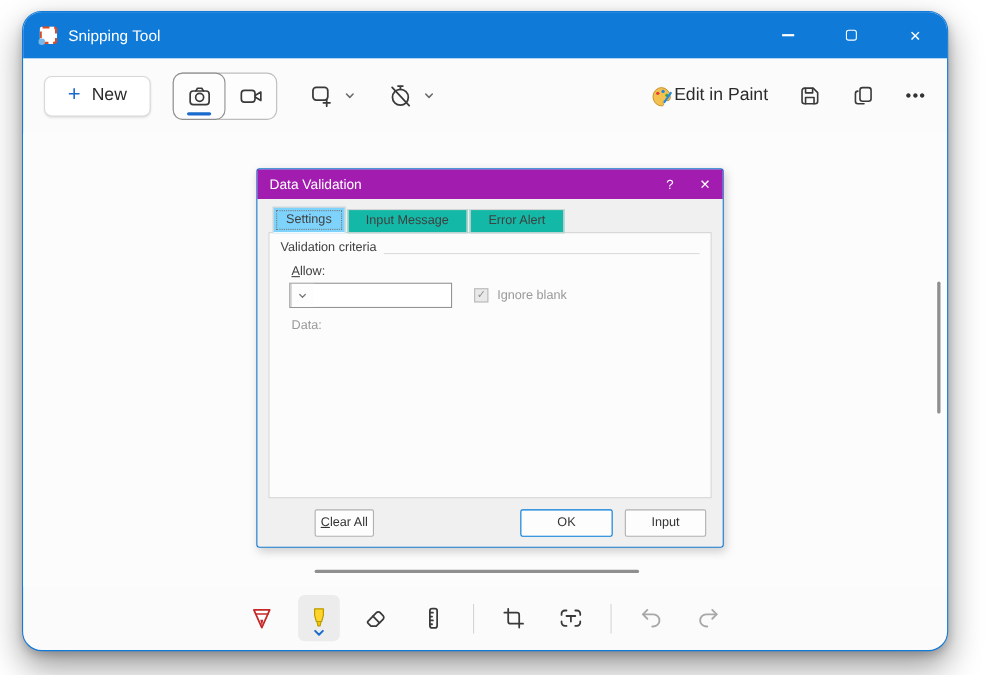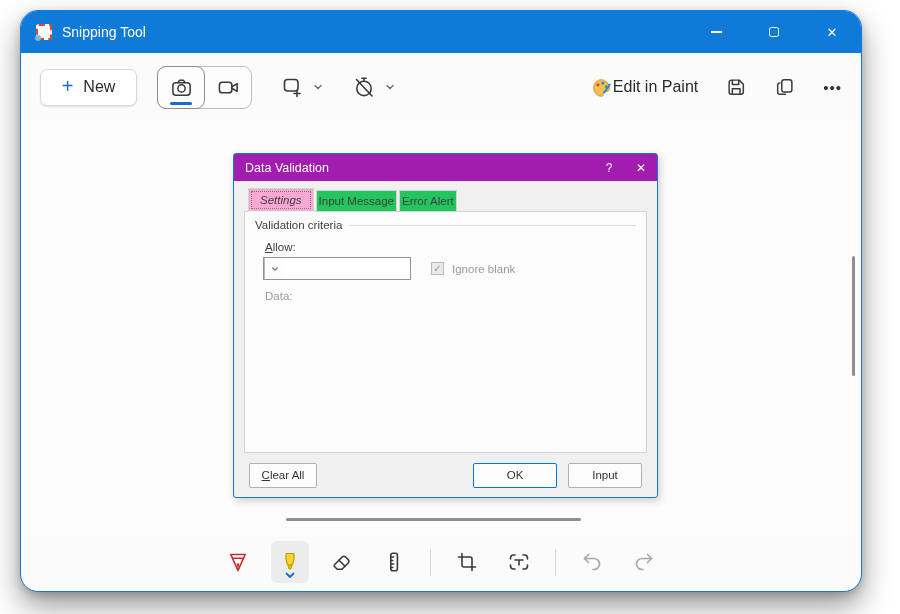--- a/index.html
+++ b/index.html
@@ -48,44 +48,44 @@
   
   .dlg { position:absolute; left:212px; top:32px; width:425px; height:345px;
     background:#f0f0f0; border:1.6px solid #1579d0; border-radius:3px;
     display:flex; flex-direction:column; font-size:11.5px; color:#404040;
     box-shadow:2px 3px 9px rgba(0,0,0,.18); }
   .dlg-titlebar { height:27px; flex:0 0 auto; background:#a21caf; color:#fff; display:flex; align-items:center;
     padding-left:11px; font-size:12.5px; border-radius:1px 1px 0 0; }
   .dlg-cap { margin-left:auto; display:flex; align-items:center; height:100%; }
   .dlg-cap-btn { width:32px; height:100%; display:grid; place-items:center; font-size:12px; color:#fff; }
   .dlg-tabs { display:flex; align-items:flex-end; padding:7px 0 0 14px; position:relative; z-index:2; margin-bottom:-1px; }
-  .tab { padding:4px 2px; border:1px solid #d4d4d4; border-bottom:1px solid #d4d4d4; background:#22c55e; margin-right:2px; color:#404040; }
-  .tab.selected { background:#f9a8d4; border-bottom:1px solid #fcfcfc; padding:5px 11px;
-    outline:1px dotted #777; outline-offset:-4px;font-style:italic; }
+  .tab { padding:4px 16px; border:1px solid #d4d4d4; border-bottom:1px solid #d4d4d4; background:#14b8a6; margin-right:2px; color:#404040; }
+  .tab.selected { background:#7dd3fc; border-bottom:1px solid #fcfcfc; padding:5px 11px;
+    outline:1px dotted #777; outline-offset:-4px; }
   .dlg-page { margin:0 10px; background:#fcfcfc; border:1px solid #d4d4d4; flex:1 1 auto; position:relative; padding:7px 10px; }
-  .group-head { display:flex; align-items:center; gap:7px; }
+  .group-head { display:flex; align-items:flex-end; gap:7px; }
   .group-line { flex:1; height:1px; background:#dcdcdc; }
   .field-label { display:block; margin:10px 0 4px 10px; }
   .field-label u, .dlg-btn u { text-decoration:underline; }
   .allow-row { display:flex; align-items:center; }
   .combo { width:148px; height:23px; background:#fff; border:1px solid #949494; display:flex; margin-left:8px; }
   .combo-value { flex:1; display:flex; align-items:center; padding-left:6px; color:#333; overflow:hidden; white-space:nowrap; }
   .combo-arrow { width:21px; border-left:1px solid #b8b8b8; display:grid; place-items:center; background:#fdfdfd; }
   .combo.disabled { background:#ededed; border-color:#a9a9a9; }
   .combo.disabled .combo-value { color:#9a9a9a; }
   .disabled-text { color:#9a9a9a; }
   .checkbox { width:13px; height:13px; border:1px solid #9a9a9a; background:#fff; flex:0 0 auto; }
   .checkbox.checked-disabled { background:#e9e9e9; border-color:#b9b9b9; color:#8f8f8f; font-size:10px;
     display:grid; place-items:center; line-height:1; }
   .ignore-row { display:flex; align-items:center; gap:8px; margin-left:20px; }
   .apply-row { position:absolute; left:8px; bottom:9px; display:flex; align-items:center; gap:8px; }
   .dlg-footer { height:44px; flex:0 0 auto; display:flex; align-items:center; padding:0 15px; gap:11px; }
   .dlg-btn { height:25px; background:#fdfdfd; border:1px solid #b0b0b0; border-radius:2px; font-size:11.5px; color:#333;
     display:grid; place-items:center; }
-  .btn-clear { width:68px; margin-right:auto; }
+  .btn-clear { width:54px; margin-right:auto;margin-left:37px; }
   .btn-ok { width:84px; border:1.5px solid #0078d7; }
   .btn-cancel { width:74px; }
 
   
   .bottombar { height:58px; flex:0 0 auto; display:flex; align-items:center; justify-content:center; gap:14px; }
   .tool { width:38px; height:42px; display:grid; place-items:center; border-radius:6px; }
   .tool.selected { background:#ececec; position:relative; }
   .tool.selected .chev { position:absolute; bottom:3px; left:50%; transform:translateX(-50%); }
   .sep { width:1px; height:27px; background:#d6d6d6; margin:0 3px; }
 </style>

